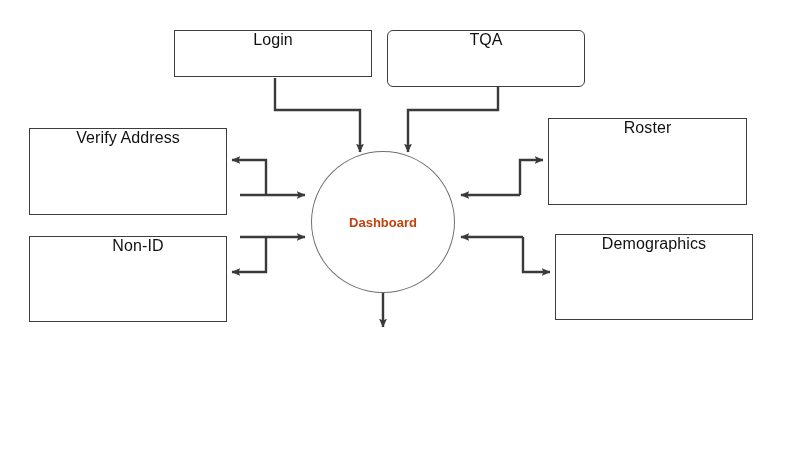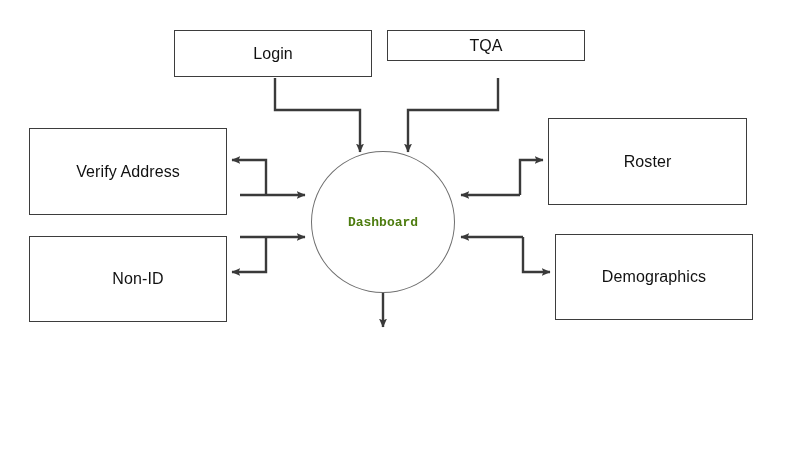--- a/index.html
+++ b/index.html
@@ -26,21 +26,21 @@
     top: 0;
     width: 791px;
     height: 450px;
   }
   .node-box {
     position: absolute;
     box-sizing: border-box;
     background: #ffffff;
     border: 1px solid #3d3d3d;
     display: flex;
-    align-items: center;
+    align-items: flex-start;
     justify-content: center;
   }
   .node-label {
     font-family: "Liberation Sans", sans-serif;
     font-size: 16px;
     color: #111111;
     line-height: 1.1;
     letter-spacing: 0.1px;
     white-space: nowrap;
   }
@@ -48,29 +48,29 @@
     position: absolute;
     box-sizing: border-box;
     border: 1px solid #6f6f6f;
     border-radius: 50%;
     background: transparent;
     display: flex;
     align-items: center;
     justify-content: center;
   }
   .hub-label {
-    font-family: Liberation Mono, monospace;
+    font-family: Liberation Sans, sans-serif;
     font-size: 13px;
     font-weight: 700;
-    color: #4d7c0f;
+    color: #c2410c;
     white-space: nowrap;
   }
   
   #node-login        { left: 174px; top: 30px;  width: 198px; height: 47px; }
-  #node-tqa          { left: 387px; top: 30px;  width: 198px; height: 31px; }
+  #node-tqa          { left: 387px; top: 30px;  width: 198px; height: 57px; border-radius: 6px; }
   #node-verify       { left: 29px;  top: 118px; width: 198px; height: 87px; margin-top: 10px; }
   #node-nonid        { left: 29px;  top: 236px; width: 198px; height: 86px; padding-left: 20px; }
   #node-roster       { left: 548px; top: 118px; width: 199px; height: 87px; }
   #node-demographics { left: 555px; top: 234px; width: 198px; height: 86px; }
   #node-submit       { left: 285px; top: 331px; width: 198px; height: 45px; }
   #hub-dashboard     { left: 311px; top: 151px; width: 144px; height: 142px; }
 </style>
 </head>
 <body>
 

